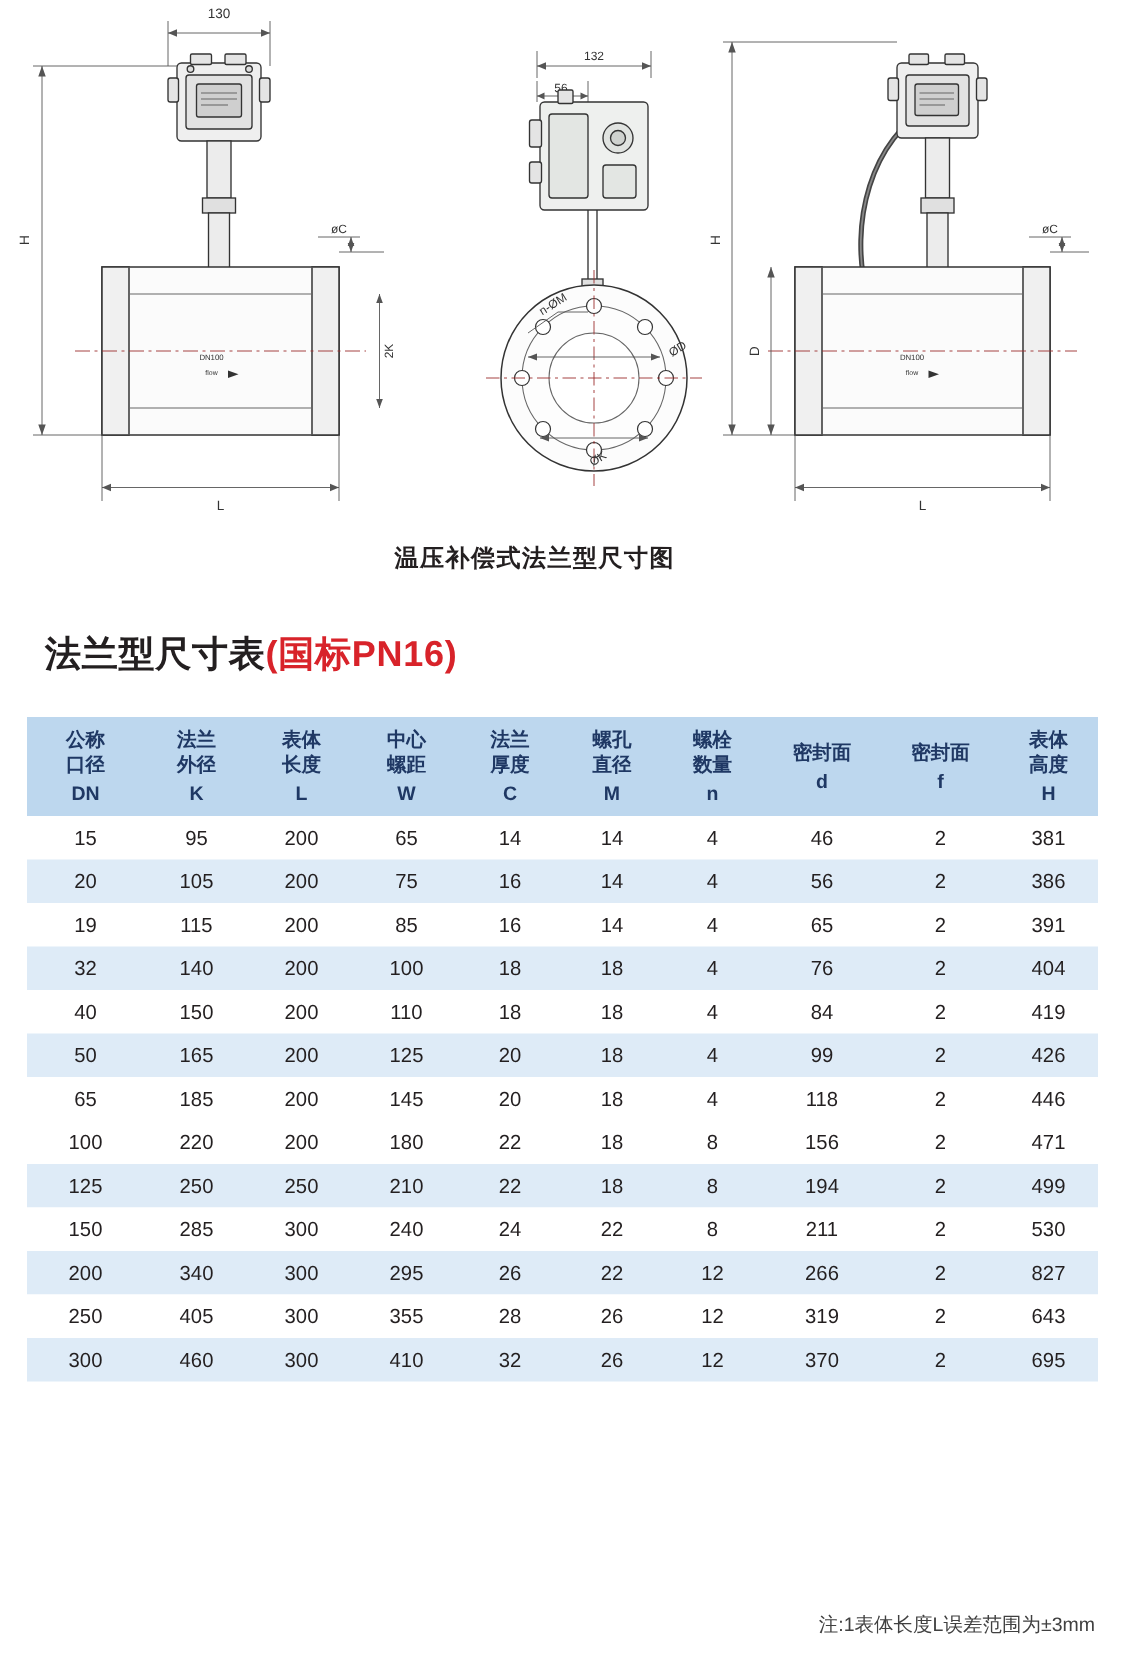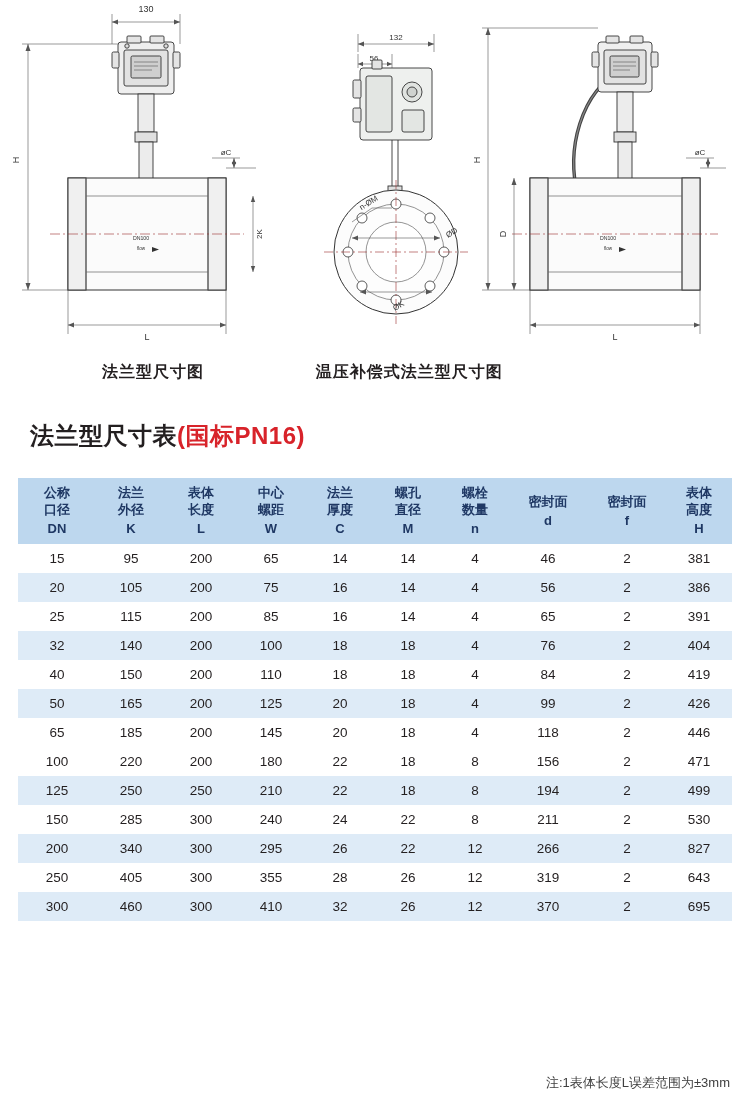--- a/index.html
+++ b/index.html
@@ -35,21 +35,21 @@
     display: flex;
   }
   .caption {
     font-size: 16px;
     font-weight: bold;
     color: #231f20;
     text-align: center;
     letter-spacing: 1px;
   }
   .caption.c1 { width: 310px; }
-  .caption.c2 { width: 440px; text-align: left; padding-left: 10px;}
+  .caption.c2 { width: 440px; text-align: right; padding-left: 10px;}
 
   
   .title-wrap {
     position: absolute;
     top: 420px;
     left: 30px;
     font-size: 24px;
     font-weight: bold;
     letter-spacing: 0.5px;
   }
@@ -343,21 +343,20 @@
         <line x1="708" y1="158" x2="708" y2="168"></line>
         <path d="M708 158 l-2.2 6 h4.4 z" fill="#555" stroke="none"></path>
         <path d="M708 168 l-2.2 -6 h4.4 z" fill="#555" stroke="none"></path>
       </g>
       <text x="700" y="155" font-size="8" fill="#333" text-anchor="middle" stroke="none">øC</text>
 
     </g>
   </svg>
 
   <div class="caption-row">
-    <div class="caption c1">法兰型尺寸图</div>
     <div class="caption c2">温压补偿式法兰型尺寸图</div>
   </div>
 </div>
 
 <div class="title-wrap">
   <span class="title-main">法兰型尺寸表</span><span class="title-accent">(国标PN16)</span>
 </div>
 
 <div class="table-wrap">
   <table class="dim">
@@ -432,21 +431,21 @@
           <td>200</td>
           <td>75</td>
           <td>16</td>
           <td>14</td>
           <td>4</td>
           <td>56</td>
           <td>2</td>
           <td>386</td>
         </tr>
         <tr class="odd">
-          <td>25</td>
+          <td>19</td>
           <td>115</td>
           <td>200</td>
           <td>85</td>
           <td>16</td>
           <td>14</td>
           <td>4</td>
           <td>65</td>
           <td>2</td>
           <td>391</td>
         </tr>

